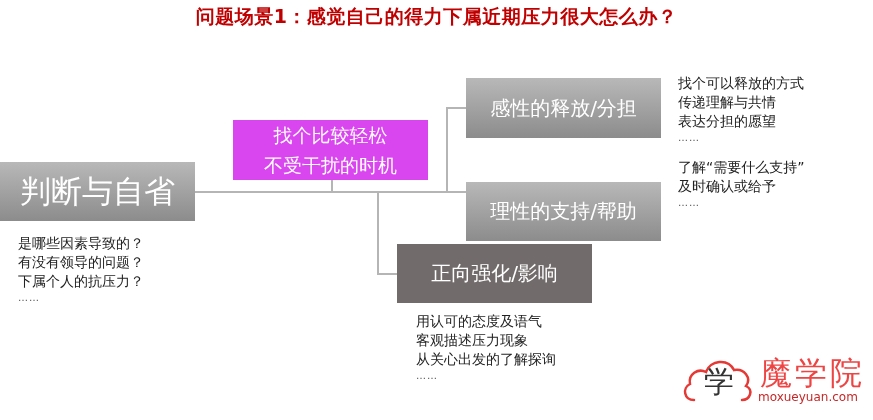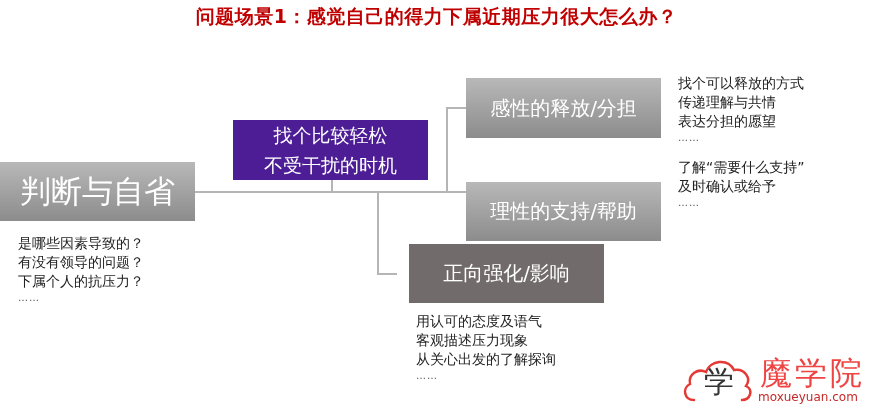--- a/index.html
+++ b/index.html
@@ -1,21 +1,21 @@
 <!DOCTYPE html>
 <html><head>
 <meta charset="utf-8">
 <style>
   html,body{margin:0;padding:0;background:#fff;}
   body{width:873px;height:420px;position:relative;overflow:hidden;font-family:"DejaVu Sans","Liberation Sans",sans-serif;}
   .title{position:absolute;left:0;width:873px;top:4px;text-align:center;color:#c00000;font-weight:bold;font-size:19px;letter-spacing:0.5px;}
   .box{position:absolute;color:#fff;display:flex;align-items:center;justify-content:center;text-align:center;}
   .gray{background:linear-gradient(to bottom,#b8b8b8 0%,#8c8c8c 100%);}
   .dark{background:#726b6b;}
-  .red{background:#4c1d95;flex-direction:column;line-height:30px;font-size:19px;}
+  .red{background:#d946ef;flex-direction:column;line-height:30px;font-size:19px;}
   .line{position:absolute;background:#b5b5b5;}
   .note{position:absolute;font-size:14px;line-height:19px;color:#222;}
   .note div{white-space:nowrap;}
   .dots{font-size:10px;line-height:14px;color:#555;letter-spacing:1px;}
   .logo{position:absolute;left:680px;top:352px;width:190px;height:60px;}
   .logo-name{position:absolute;left:80px;top:0;font-size:32px;color:#ef4444;letter-spacing:3px;}
   .logo-url{position:absolute;left:78px;top:38px;font-size:12px;color:#c62828;}
 </style>
 </head>
 <body>
@@ -56,21 +56,21 @@
 
 <div class="box gray" style="left:466px;top:162px;width:195px;height:59px;font-size:20px;margin-top:20px;">
   <span>理性的支持/帮助</span>
 </div>
 <div class="note" style="left:678px;top:158px;">
   <div>了解“需要什么支持”</div>
   <div>及时确认或给予</div>
   <div class="dots">……</div>
 </div>
 
-<div class="box dark" style="left:397px;top:244px;width:195px;height:59px;font-size:20px;margin-left:12px;">
+<div class="box dark" style="left:397px;top:244px;width:195px;height:59px;font-size:20px;">
   <span>正向强化/影响</span>
 </div>
 <div class="note" style="left:416px;top:312px;">
   <div>用认可的态度及语气</div>
   <div>客观描述压力现象</div>
   <div>从关心出发的了解探询</div>
   <div class="dots">……</div>
 </div>
 
 <div class="logo">

